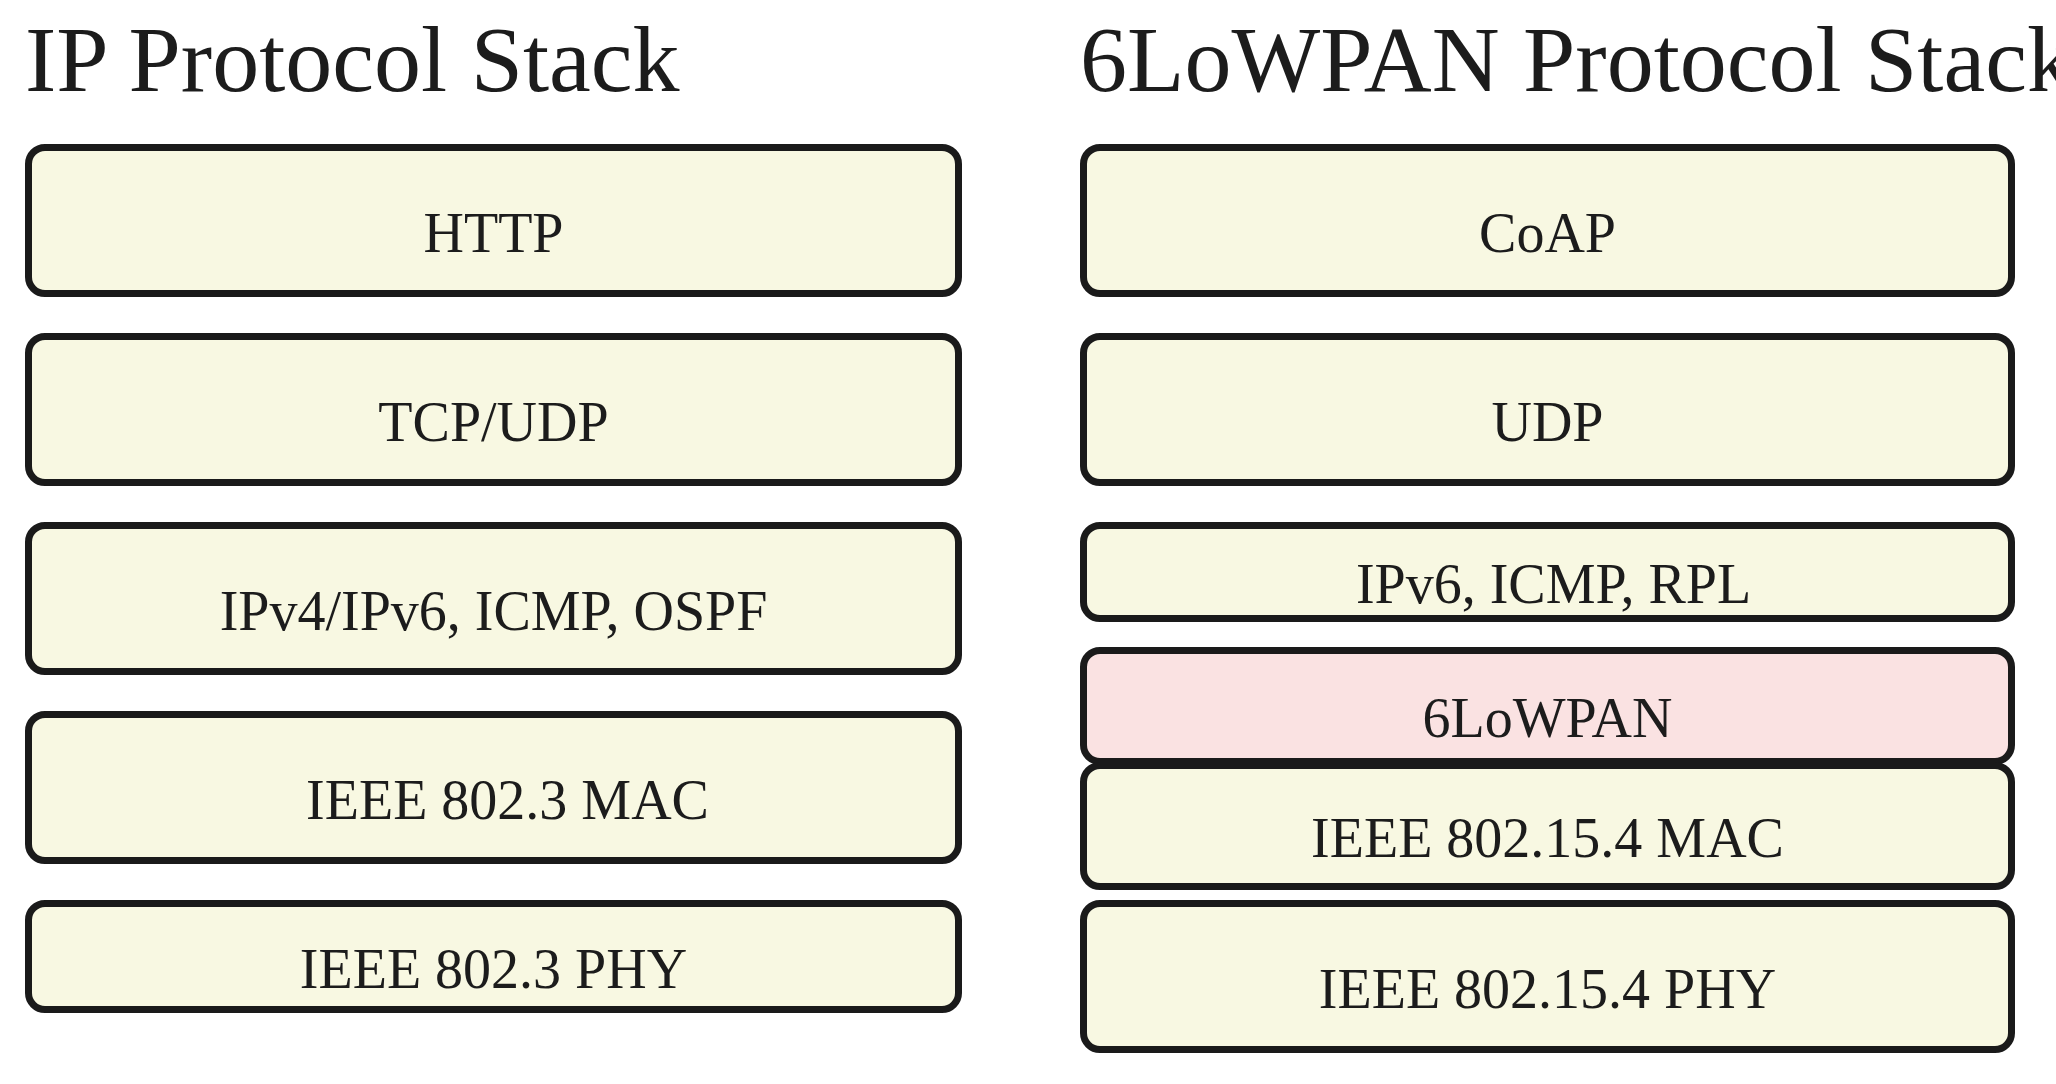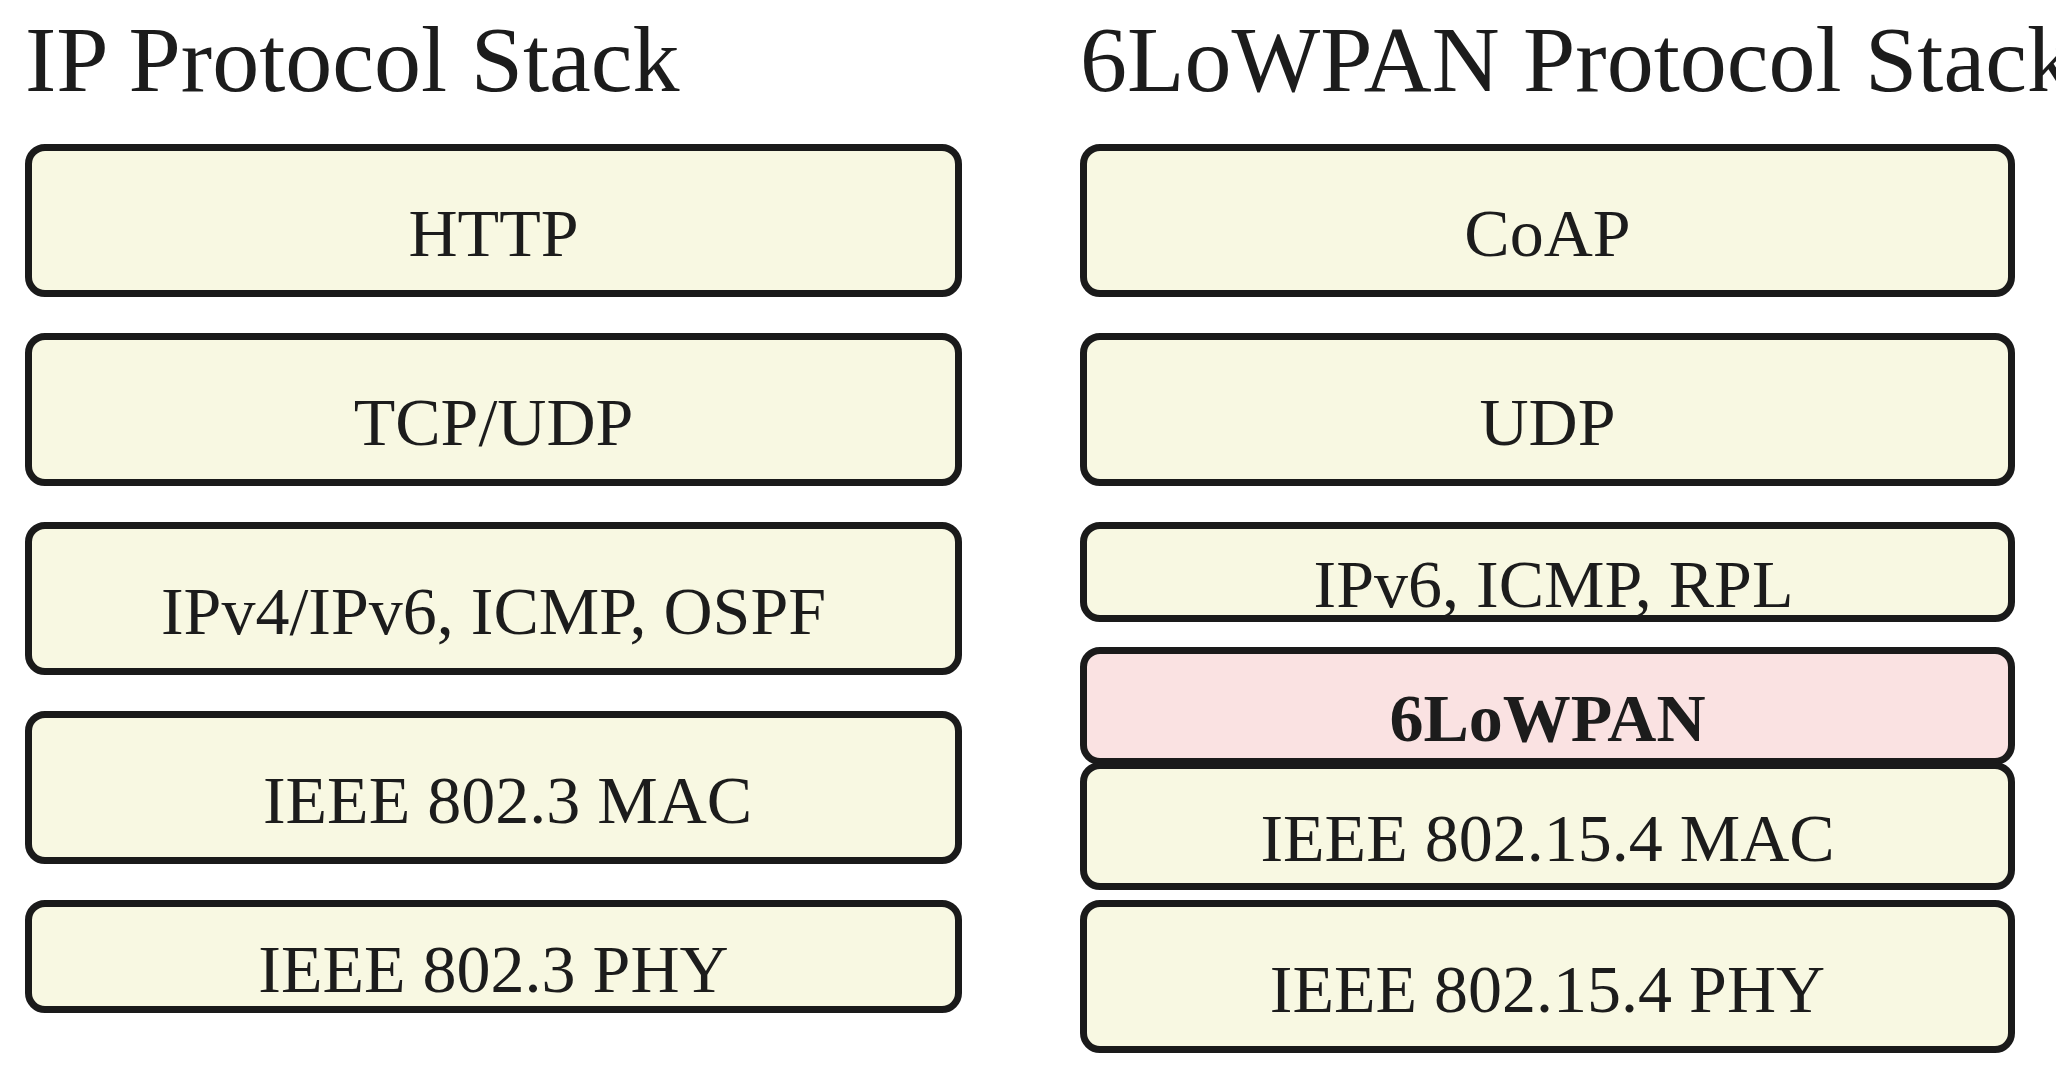--- a/index.html
+++ b/index.html
@@ -43,37 +43,37 @@
     border: 7px solid var(--stroke, #1a1a1a);
     border-radius: 20px;
     display: flex;
     align-items: center;
     justify-content: center;
   }
   .layer-box.highlight {
     background: var(--highlight-fill, #fae2e2);
   }
   .layer-label {
-    font-size: 68px;
+    font-size: 56px;
     line-height: 1;
     white-space: nowrap;
     color: var(--text, #1c1c1c);
     margin-top: 24px;
   }
   
   .l-row1 { top: 144px; height: 153px; }
   .l-row2 { top: 333px; height: 153px; text-align: center; }
   .l-row3 { top: 522px; height: 153px; }
   .l-row4 { top: 711px; height: 153px; padding-left: 28px; }
   .l-row5 { top: 900px; height: 113px; }
 
   .r-row1 { top: 144px; height: 153px; }
   .r-row2 { top: 333px; height: 153px; }
   .r-row3 { top: 522px; height: 100px; padding-left: 12px; }
-  .r-row4 { top: 647px; height: 118px; font-weight: bold; }
+  .r-row4 { top: 647px; height: 118px; }
   .r-row5 { top: 762px; height: 128px; align-items: center; }
   .r-row6 { top: 900px; height: 153px; }
 </style>
 </head>
 <body>
 
 <div class="canvas">
 
   <div class="column col-left">
     <div class="stack-title">IP Protocol Stack</div>

